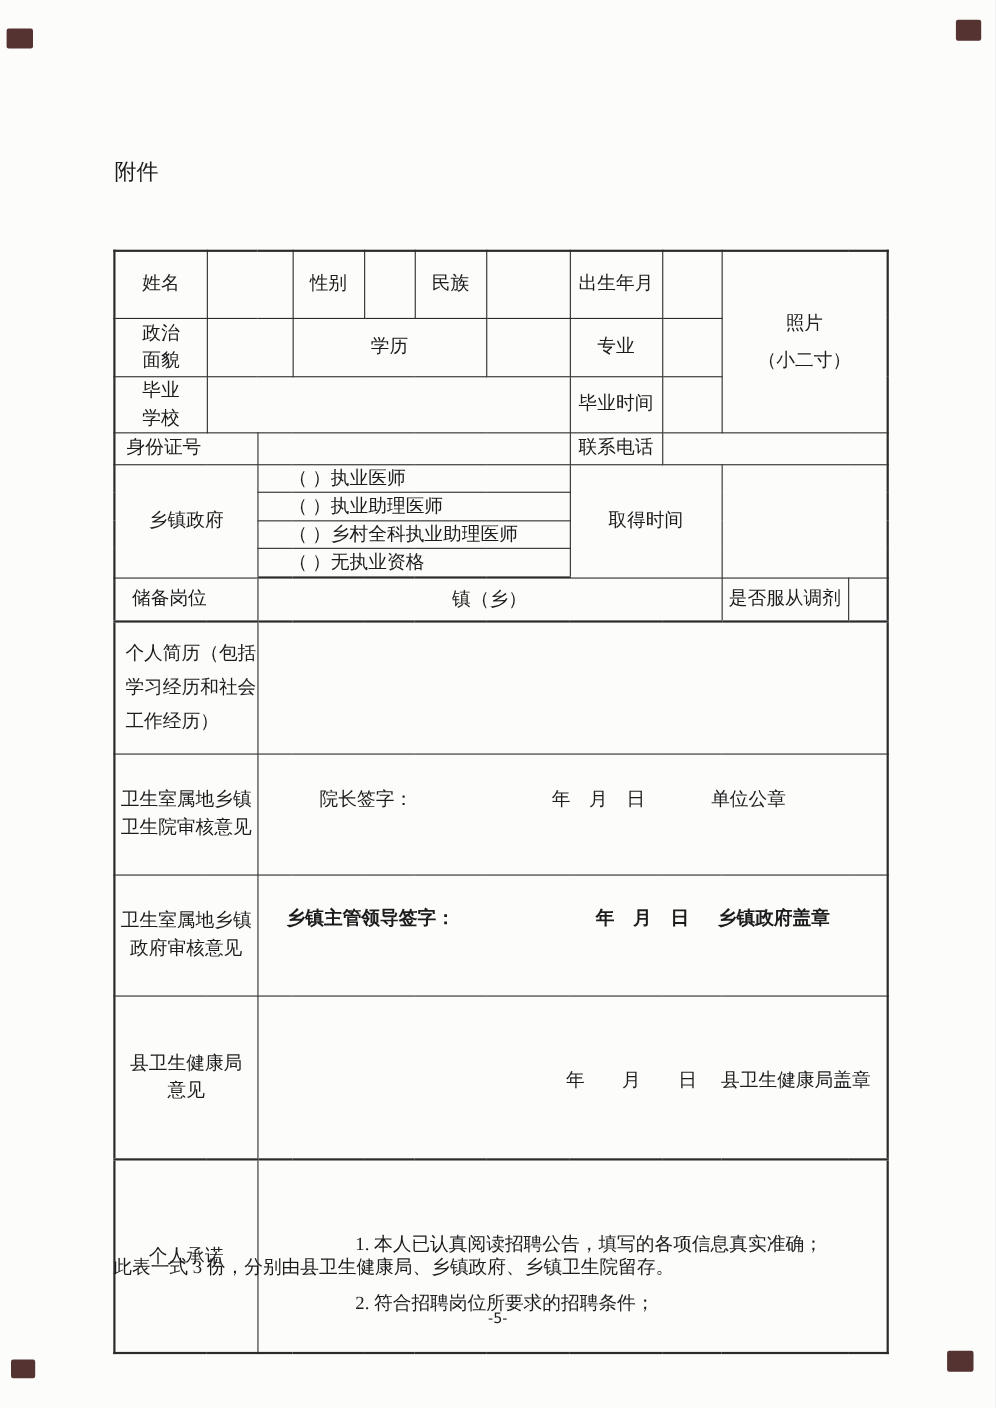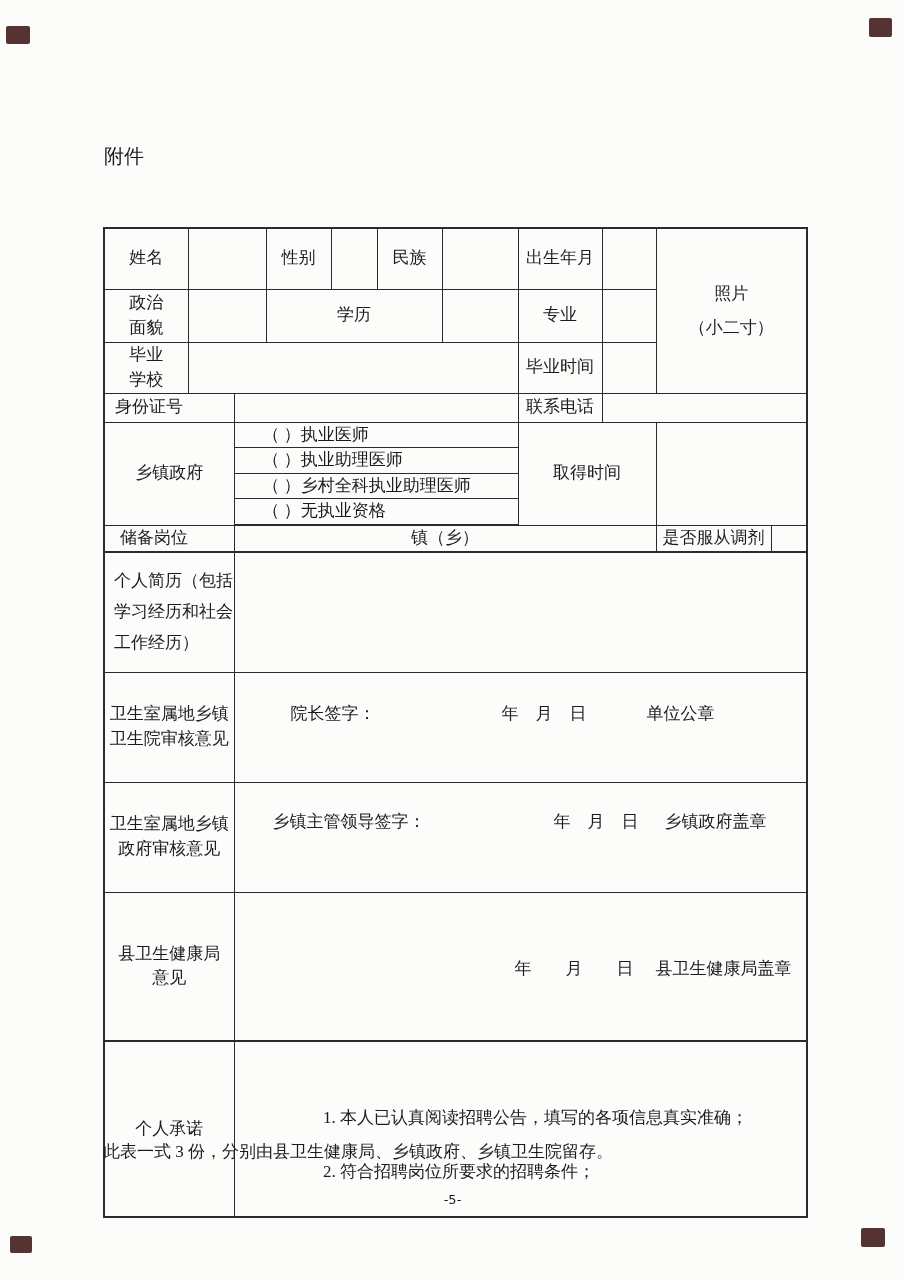--- a/index.html
+++ b/index.html
@@ -25,37 +25,37 @@
          font-size:28px;font-weight:700;letter-spacing:.5px;}
 
   table.form{
     position:absolute;left:103px;top:227px;width:703px;
     border-collapse:collapse;table-layout:fixed;
     border:2px solid var(--line);font-size:17px;
   }
   td{border:1px solid var(--line);padding:0;text-align:center;vertical-align:middle;
      white-space:pre-line;overflow:hidden;line-height:1.45;}
   tr.r1{height:61px}tr.r2{height:53px}tr.r3{height:51px}tr.r4{height:29px}
-  tr.ro{height:25px}tr.r9{height:27px}tr.r10{height:120px}
+  tr.ro{height:25px}tr.r9{height:40px}tr.r10{height:120px}
   tr.r11{height:110px}tr.r12{height:110px}tr.r13{height:149px}tr.r14{height:125px}
   tr.r8 td{border-bottom-width:2px}
   tr.r9 td{border-bottom-width:2px}
   tr.r13 td{border-bottom-width:2px}
 
   td.photo{line-height:2.0;}
   td.opt{text-align:left;padding-left:28px;}
   td.id-lbl{text-align:left;padding-left:10px;}
   td.reserve-lbl{text-align:left;padding-left:15px;}
   td.resume-lbl{text-align:left;padding-left:9px;line-height:1.8;}
   td.sign-cell{vertical-align:bottom;text-align:left;}
   .sign-line{display:flex;align-items:flex-start;}
   .sign-line.hosp{padding:0 0 30px 56px;}
   .sign-line.hosp .date{margin-left:126px;}
   .sign-line.hosp .seal{margin-left:60px;}
-  .sign-line.gov{padding:0 0 32px 38px;}
+  .sign-line.gov{padding:0 0 32px 26px;font-weight:bold;}
   .sign-line.gov .date{margin-left:128px;}
   .sign-line.gov .seal{margin-left:26px;}
   .sign-line.county{padding:0 0 34px 280px;}
   .sign-line.county .seal{margin-left:22px;}
 
   td.commit-cell{vertical-align:top;text-align:left;}
   .commit-inner{display:flex;flex-direction:column;box-sizing:border-box;
                 height:125px;padding:12px 58px 14px 44px;align-items:flex-end;}
   .commit-items div{line-height:29px;}
 

